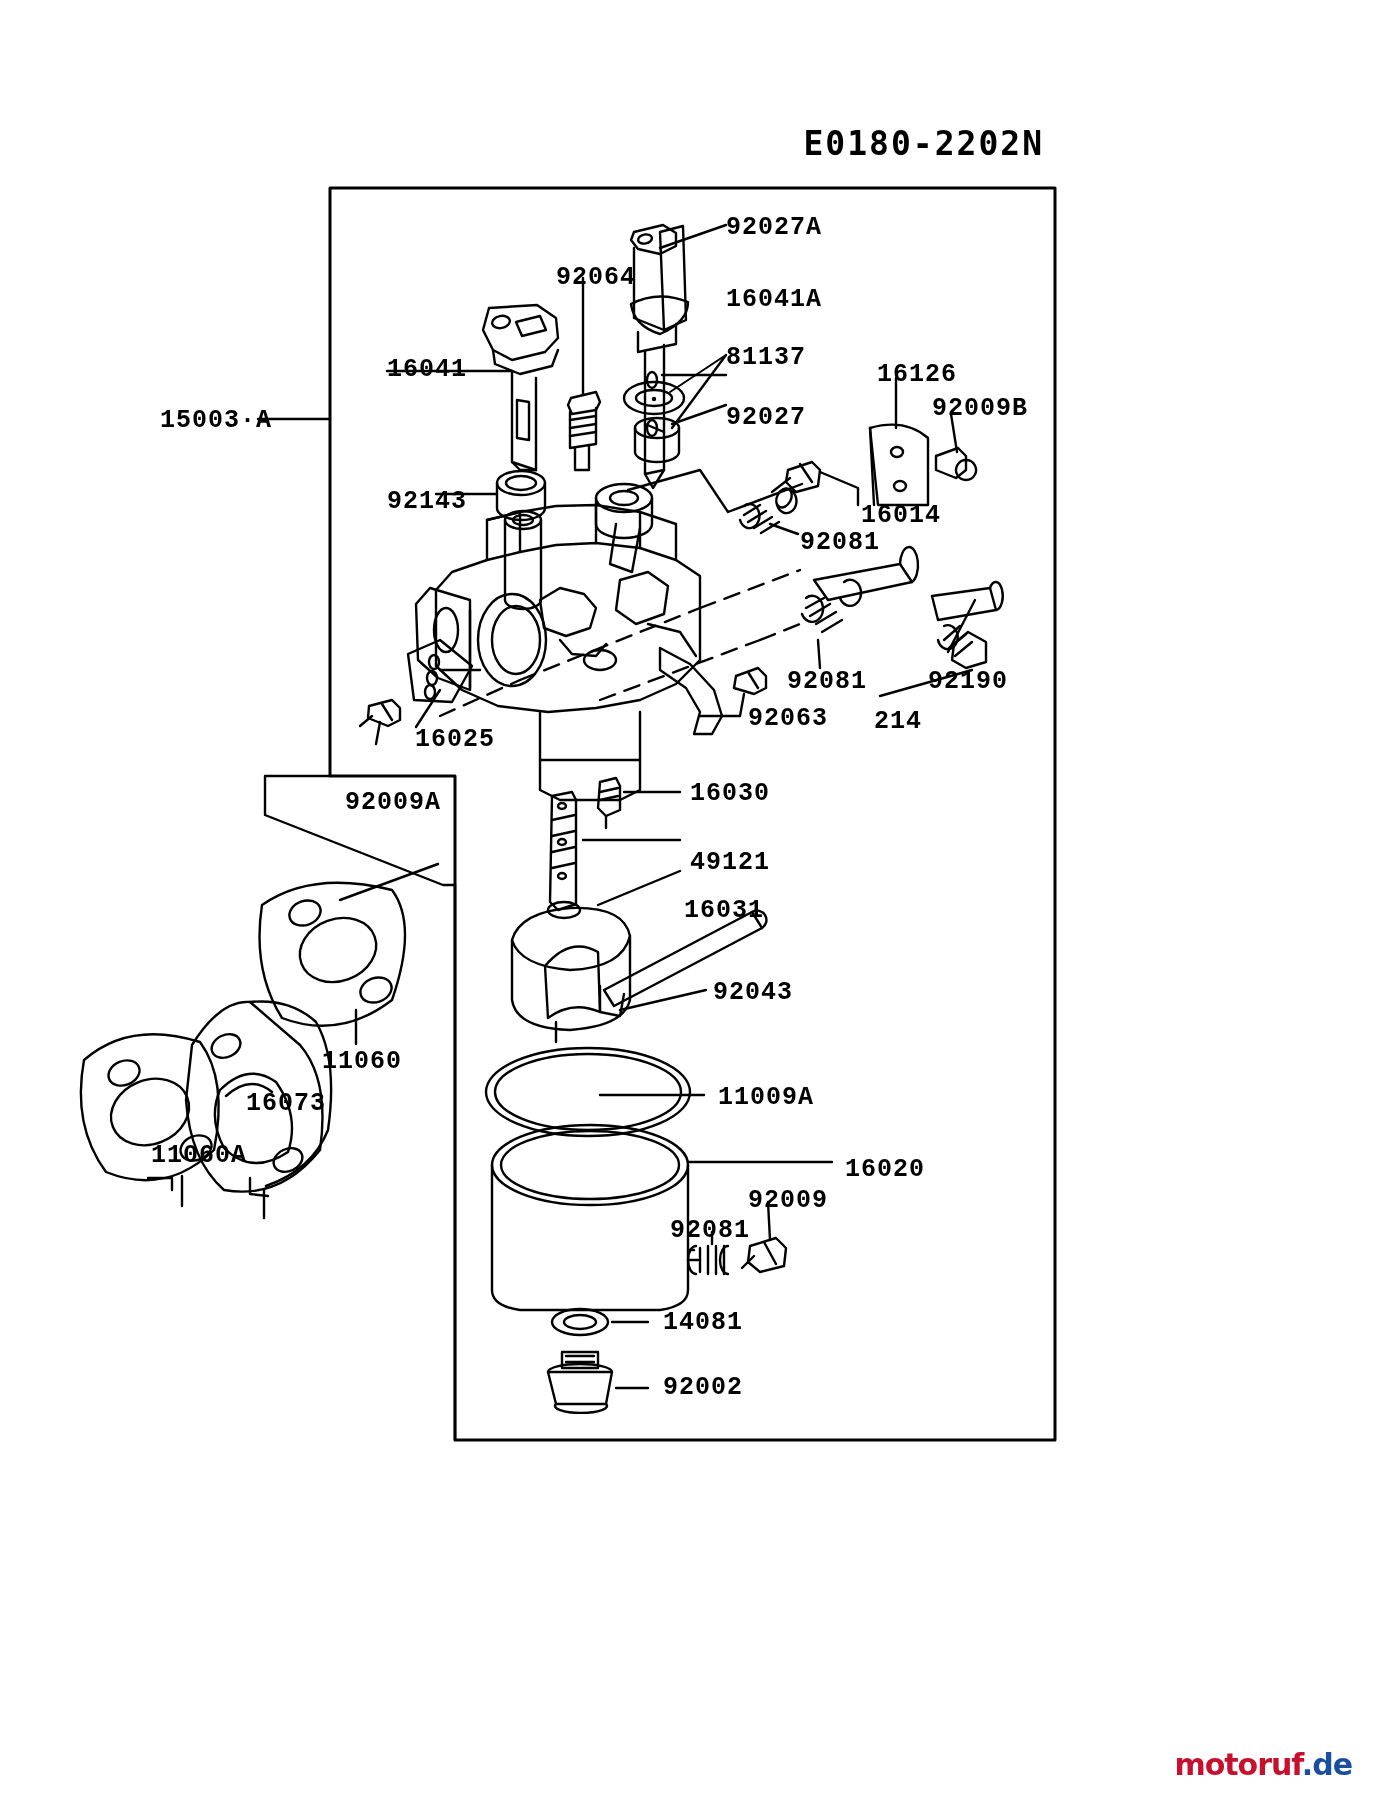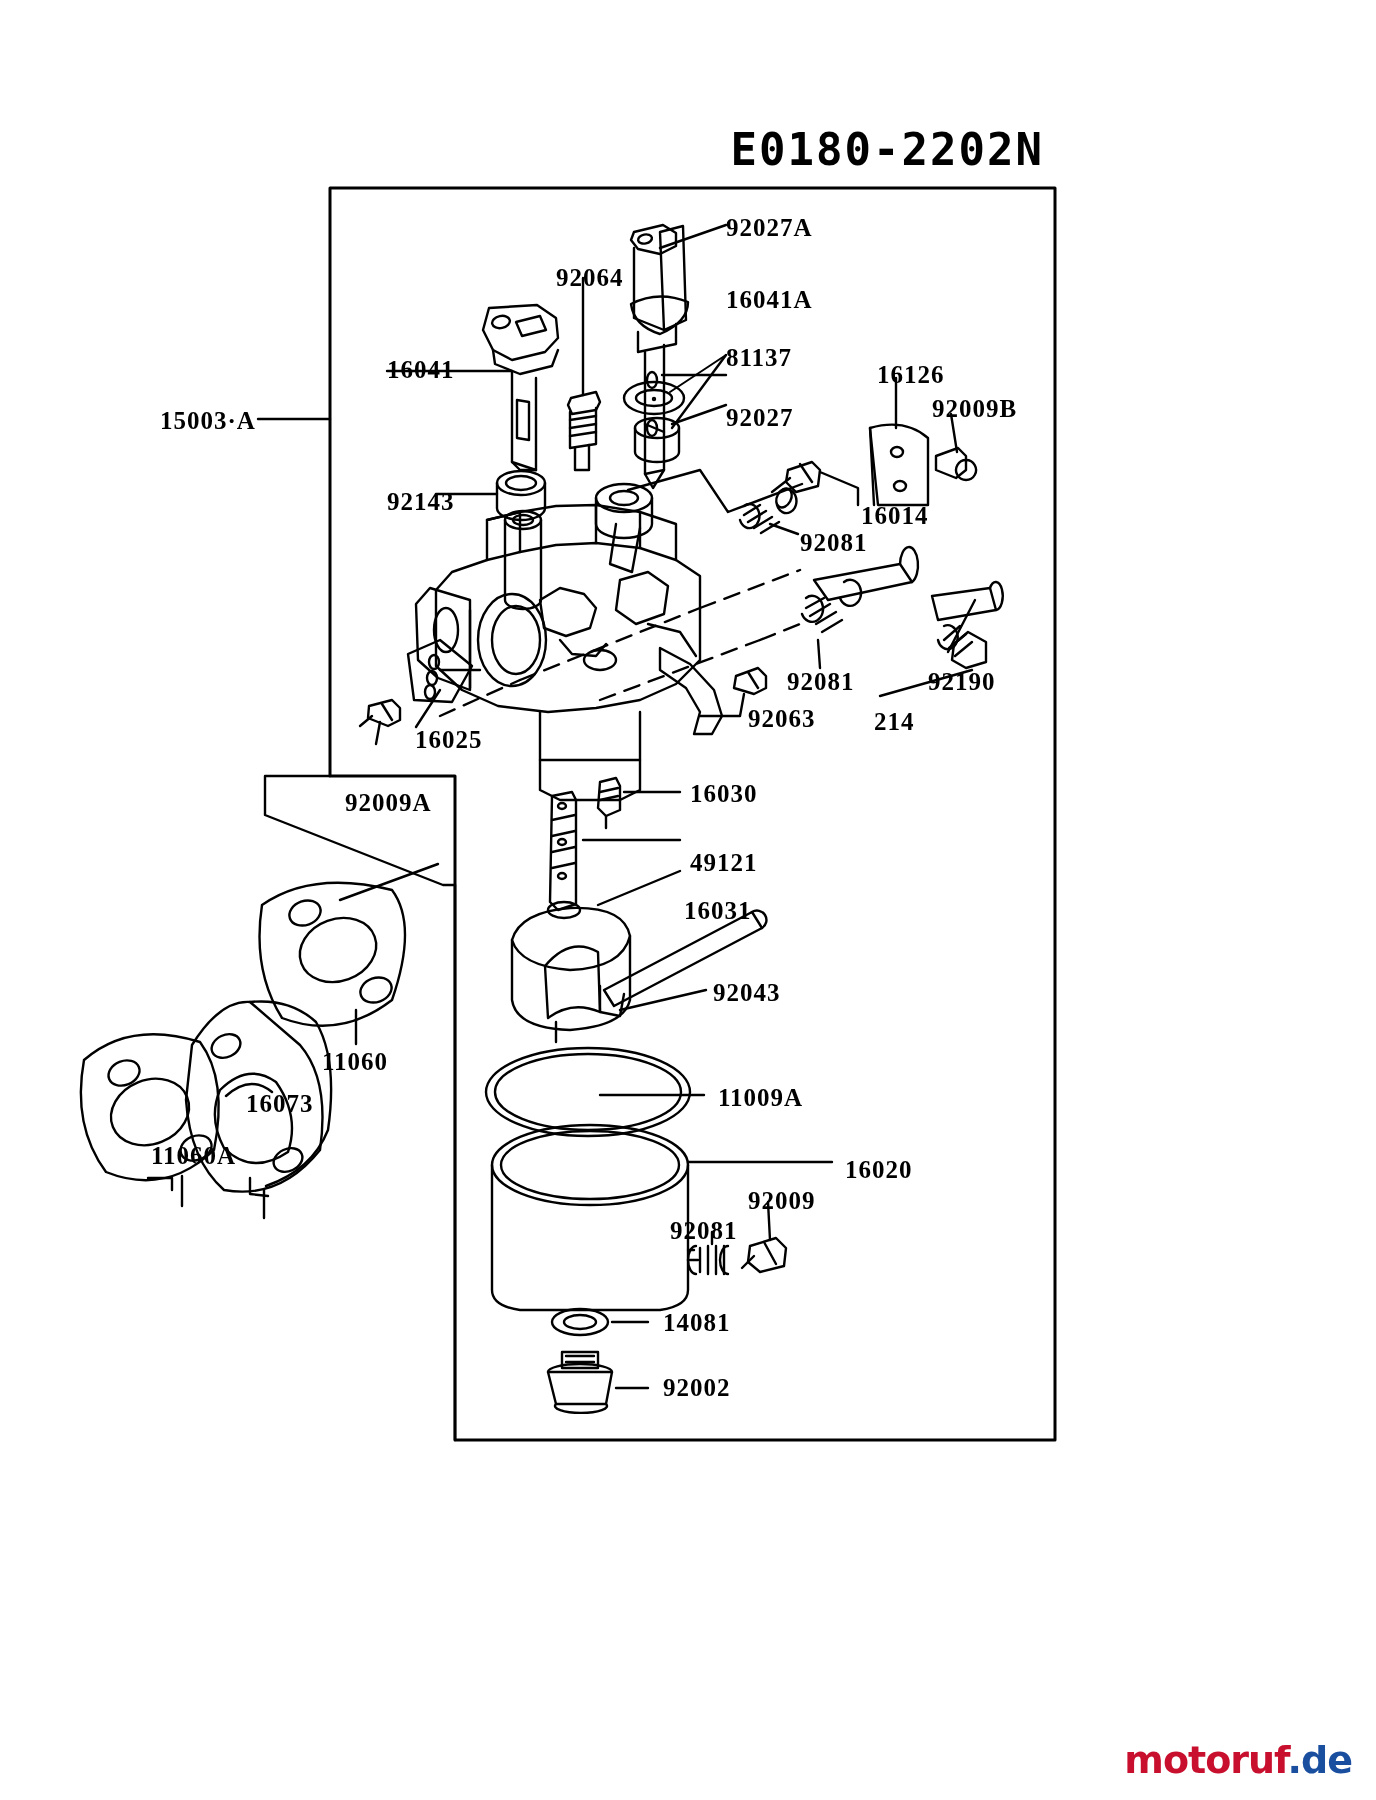--- a/index.html
+++ b/index.html
@@ -1,22 +1,22 @@
 <!DOCTYPE html>
 <html><head>
 <meta charset="utf-8">
 <style>
   html,body{margin:0;padding:0;background:#fff;}
   body{width:1376px;height:1800px;position:relative;font-family:"DejaVu Sans Mono",monospace;overflow:hidden;}
   #stage{position:absolute;left:0;top:0;width:1376px;height:1800px;}
-  .lbl{position:absolute;font-family:Liberation Serif, serif;font-weight:700;
+  .lbl{position:absolute;font-family:Liberation Mono, monospace;font-weight:700;
        font-size:25px;letter-spacing:1px;color:#000;white-space:nowrap;line-height:1;}
-  #title{position:absolute;right:332px;top:124px;font-size:44px;font-weight:700;letter-spacing:2px;}
+  #title{position:absolute;right:332px;top:124px;font-size:33px;font-weight:700;letter-spacing:2px;}
   #wm{position:absolute;right:24px;bottom:18px;font-family:"DejaVu Sans",sans-serif;
-      font-size:38px;font-weight:700;letter-spacing:-1px;text-align:center;}
+      font-size:30px;font-weight:700;letter-spacing:-1px;text-align:center;}
   #wm .m{color:#c8102e;}
   #wm .d{color:#1a4fa0;}
   svg{position:absolute;left:0;top:0;}
 </style>
 </head>
 <body>
 
 <div id="stage">
 
   <div id="title">E0180-2202N</div>

